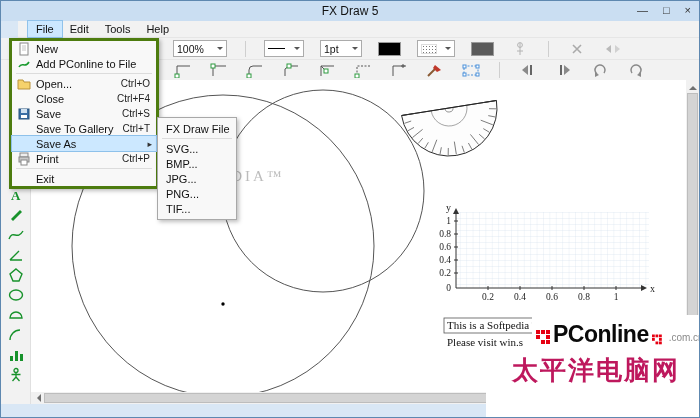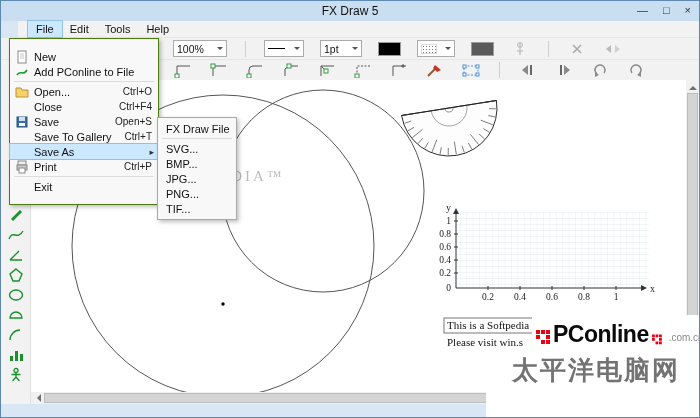--- a/index.html
+++ b/index.html
@@ -29,37 +29,37 @@
 .vscroll{position:absolute;left:685px;top:79px;width:13px;height:312px;background:#f1f1f1}
 .hscroll{position:absolute;left:30px;top:391px;width:655px;height:12px;background:#f1f1f1;display:flex;align-items:center}
 .sbcorner{position:absolute;left:685px;top:391px;width:13px;height:12px;background:#eaeaea}
 .thumb-h{position:absolute;left:13px;top:1px;width:446px;height:10px;background:#d4d4d4;border:1px solid #bdbdbd}
 .thumb-v{position:absolute;left:1px;top:13px;width:11px;height:270px;background:#d4d4d4;border:1px solid #bdbdbd}
 .arr{width:0;height:0;border:4px solid transparent}
 .arr.l{border-right-color:#707070;margin-left:2px}
 .arr.r{border-left-color:#707070;position:absolute;right:1px;top:2px}
 .arr.u{border-bottom-color:#707070;position:absolute;left:2.5px;top:2px}
 .arr.d{border-top-color:#707070;position:absolute;left:2.5px;bottom:-2px}
-.menu{position:absolute;left:8px;top:37px;width:150px;background:#f8f8f8;border:1px solid #4d7c0f;box-shadow:2px 2px 4px rgba(0,0,0,.25);z-index:50;padding:10px 0}
+.menu{position:absolute;left:8px;top:37px;width:150px;background:#f8f8f8;border:3px solid #4d7c0f;box-shadow:2px 2px 4px rgba(0,0,0,.25);z-index:50;padding:0 0}
 .mi{display:flex;align-items:center;height:15px;padding:0 6px 0 4px;gap:5px;position:relative}
 .mi.hl{background:#cce8ff;outline:1px solid #8ec1ea}
 .mic{width:15px;display:flex;justify-content:center;align-items:center}
 .ml{white-space:nowrap}
 .ms{margin-left:auto;font-size:10px;color:#222}
 .subarr{position:absolute;right:4px;font-size:9px;color:#333}
 .msep{height:1px;background:#dcdcdc;margin:2px 4px}
 .submenu{position:absolute;left:156px;top:116px;width:80px;background:#f8f8f8;border:1px solid #a8a8a8;box-shadow:2px 2px 4px rgba(0,0,0,.25);z-index:55;padding:3px 0}
 .smi{display:flex;align-items:center;height:15px;padding:0 8px;white-space:nowrap}
 .brand{position:absolute;right:0;bottom:0;width:213px;height:102px;z-index:40}
 .bbg1{position:absolute;left:46px;top:0;width:167px;height:102px;background:#fff}
 .bbg2{position:absolute;left:0;top:36px;width:213px;height:66px;background:#fff}
 .brow1{position:absolute;left:50px;top:8px;display:flex;align-items:flex-end;gap:3px}
 .pcname{font-size:23px;font-weight:bold;color:#0a0a0a;line-height:22px;letter-spacing:-.5px}
 .pcsuffix{font-size:10px;color:#8a8a8a;padding-bottom:2px}
-.brow2{position:absolute;left:26px;top:38px;font-size:26px;font-weight:bold;color:#737373;font-family:"Liberation Sans","DejaVu Sans",sans-serif;letter-spacing:2px}
+.brow2{position:absolute;left:26px;top:38px;font-size:26px;font-weight:bold;color:#be185d;font-family:"Liberation Sans","DejaVu Sans",sans-serif;letter-spacing:2px}
 .px{position:relative;width:14px;height:15px}
 .pxb{position:absolute;left:0;top:0;width:4px;height:4px;background:#e60012;box-shadow:5px 0 #e60012,10px 0 #e60012,0 5px #e60012,10px 5px #e60012,5px 10px #e60012,10px 10px #e60012}
 svg text{font-family:"Liberation Serif",serif}
 </style>
 </head>
 <body>
 
 <div class="win">
 
   <div class="titlebar">
@@ -416,21 +416,21 @@
     </div>
     <div class="mi">
       <span class="mic">
           <svg width="14" height="14" viewBox="0 0 14 14">
             <rect x="2" y="2" width="10" height="10" fill="#3a6ea5" stroke="#27527d"></rect>
             <rect x="4" y="2" width="6" height="4" fill="#cfe0f0"></rect>
             <rect x="4" y="8" width="6" height="3" fill="#fff"></rect>
           </svg>
         </span>
       <span class="ml">Save</span>
-      <span class="ms">Open+S</span>
+      <span class="ms">Ctrl+S</span>
     </div>
     <div class="mi">
       <span class="mic"></span>
       <span class="ml">Save To Gallery</span>
       <span class="ms">Ctrl+T</span>
     </div>
     <div class="mi hl">
       <span class="mic"></span>
       <span class="ml">Save As</span>
       <span class="subarr">▸</span>

